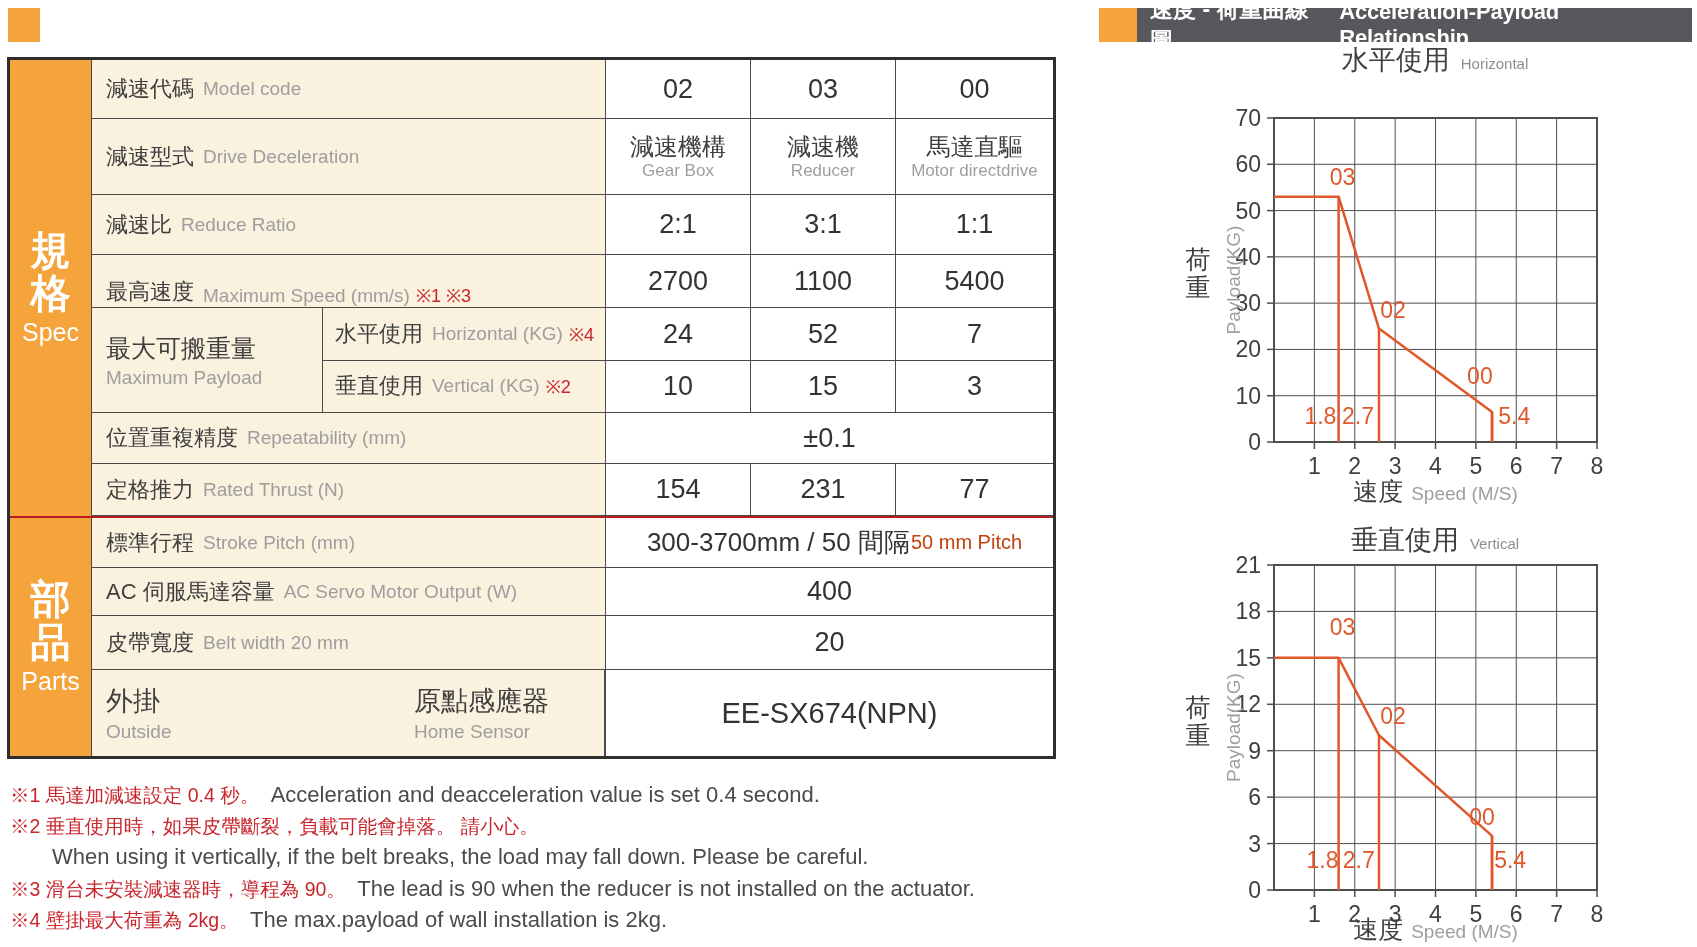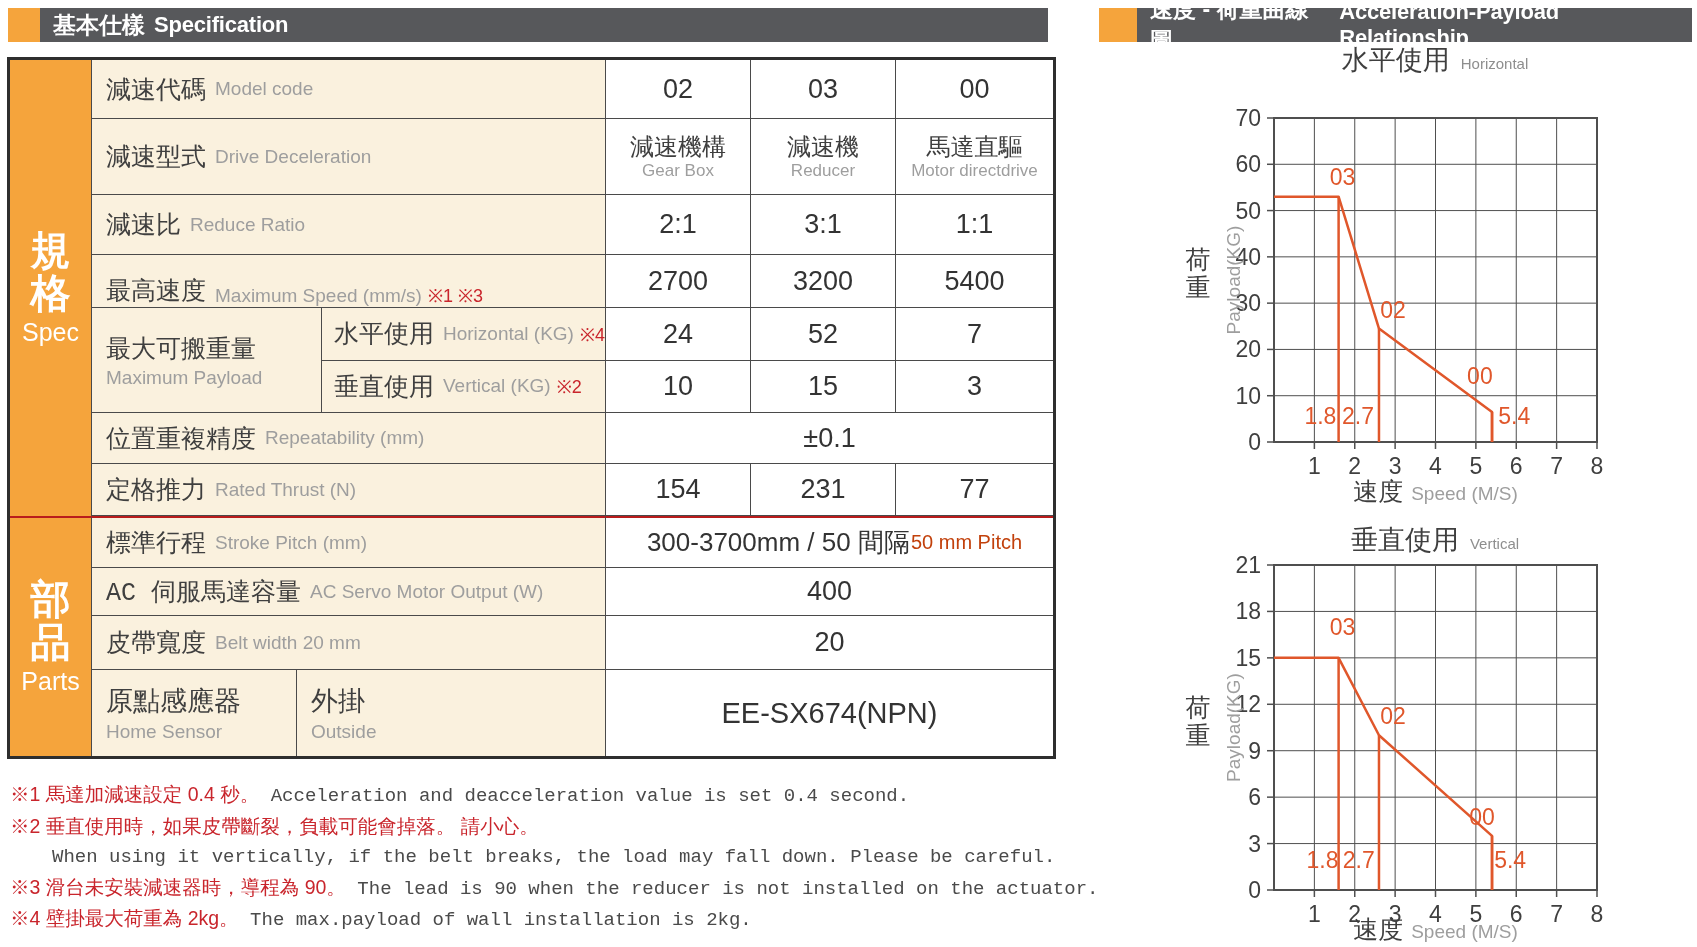--- a/index.html
+++ b/index.html
@@ -19,42 +19,42 @@
               grid-template-rows:59px 76px 60px 53px 53px 52px 51px 52px 52px 48px 54px 1fr;
               border:3px solid #2e2e2e;box-sizing:border-box;background:#fff;}
   .cell{border-right:1px solid #4a4a4a;border-bottom:1px solid #4a4a4a;box-sizing:border-box;
         display:flex;align-items:center;}
   .no-r{border-right:none;} .no-b{border-bottom:none;}
   .sec-top{border-top:2px solid #b91c1c;}
   .strip{background:#F5A43C;flex-direction:column;justify-content:center;color:#fff;border-bottom:none;}
   .strip-zh{font-size:40px;font-weight:bold;line-height:1.08;width:44px;text-align:center;word-break:break-all;}
   .strip-en{font-size:25px;margin-top:3px;}
   .label-cell{background:#FAF1DE;padding-left:14px;}
-  .zh{font-size:25px;color:#3f3f3f;white-space:nowrap;font-family:Liberation Mono, monospace;}
+  .zh{font-size:22px;color:#3f3f3f;white-space:nowrap;}
   .en{font-size:19px;color:#9e9e9e;margin-left:9px;white-space:nowrap;}
   .mark{font-size:18px;color:#C9252C;margin-left:6px;white-space:nowrap;}
   .value-cell{background:#fff;justify-content:center;font-size:27px;color:#333;}
   .value-two{flex-direction:column;line-height:1.15;}
   .v-zh{font-size:24px;color:#3f3f3f;} .v-en{font-size:17px;color:#9e9e9e;}
   .split-wrap{display:flex;align-items:stretch;padding:0;background:#FAF1DE;}
   .split-left{border-right:1px solid #4a4a4a;box-sizing:border-box;display:flex;
               flex-direction:column;justify-content:center;padding-left:14px;}
   .split-right{flex:1;display:flex;flex-direction:column;}
   .sub-row{flex:1;display:flex;align-items:center;padding-left:12px;box-sizing:border-box;}
   .sub-row.top{border-bottom:1px solid #4a4a4a;}
   .stack-zh{font-size:25px;color:#3f3f3f;} .stack-en{font-size:19px;color:#9e9e9e;margin-top:2px;}
   .big-zh{font-size:27px;color:#3f3f3f;} 
   .stroke-dark{font-size:26px;color:#333;} .stroke-gray{font-size:20px;color:#c2410c;margin-left:1px;}
   .sensor-value{font-size:29px;}
 
   
   .footnotes{position:absolute;left:10px;top:780px;line-height:29.5px;}
   .fn-line{white-space:nowrap;}
   .fn-red{color:#C9252C;font-size:19.5px;}
-  .fn-dark{color:#4a4a4a;font-size:19px;margin-left:7px;font-family:Liberation Mono, monospace;}
+  .fn-dark{color:#4a4a4a;font-size:22px;margin-left:7px;}
   .fn-indent{padding-left:42px;}
 
   
   .chart-title{position:absolute;width:480px;text-align:center;white-space:nowrap;}
   .t-zh{font-size:27px;color:#3f3f3f;} .t-en{font-size:15px;color:#8e8e8e;margin-left:11px;}
   svg{position:absolute;}
   .grid{stroke:#4f4f4f;stroke-width:1;}
   .plot-border{fill:none;stroke:#4f4f4f;stroke-width:2;}
   .tick{stroke:#4f4f4f;stroke-width:1.5;}
   .tick-label{font-size:23px;fill:#3f3f3f;font-family:"Liberation Sans",sans-serif;}
@@ -62,24 +62,20 @@
   .curve-label{fill:#E0572B;font-size:23px;font-family:"Liberation Sans",sans-serif;}
   .axis-zh{font-size:25px;fill:#3f3f3f;font-family:"Liberation Sans",sans-serif;}
   .axis-en{font-size:19px;fill:#9e9e9e;font-family:"Liberation Sans",sans-serif;}
 </style>
 </head>
 <body>
 
 <div class="page">
 
   <div class="chip" style="left:8px;width:32px;"></div>
-  <div class="hbar" style="left:40px;width:1008px;">
-    <span class="h-zh">基本仕樣</span>
-    <span class="h-en">Specification</span>
-  </div>
 
   <div class="chip" style="left:1099px;width:38px;"></div>
   <div class="hbar" style="left:1137px;width:555px;">
     <span class="h-zh">速度 - 荷重曲線圖</span>
     <span class="h-en">Acceleration-Payload Relationship</span>
   </div>
 
   <div class="spec-table">
 
     <div class="cell strip" style="grid-column:1;grid-row:1/9;">
@@ -123,21 +119,21 @@
     <div class="cell value-cell" style="grid-column:3;grid-row:3;">2:1</div>
     <div class="cell value-cell" style="grid-column:4;grid-row:3;">3:1</div>
     <div class="cell value-cell no-r" style="grid-column:5;grid-row:3;">1:1</div>
 
     <div class="cell label-cell" style="grid-column:2;grid-row:4;align-items:flex-end;">
       <span class="zh">最高速度</span>
       <span class="en">Maximum Speed (mm/s)</span>
       <span class="mark">※1 ※3</span>
     </div>
     <div class="cell value-cell" style="grid-column:3;grid-row:4;">2700</div>
-    <div class="cell value-cell" style="grid-column:4;grid-row:4;">3200</div>
+    <div class="cell value-cell" style="grid-column:4;grid-row:4;">1100</div>
     <div class="cell value-cell no-r" style="grid-column:5;grid-row:4;">5400</div>
 
     <div class="cell split-wrap" style="grid-column:2;grid-row:5/7;">
       <div class="split-left" style="width:231px;">
         <span class="stack-zh">最大可搬重量</span>
         <span class="stack-en">Maximum Payload</span>
       </div>
       <div class="split-right">
         <div class="sub-row top">
           <span class="zh">水平使用</span>
@@ -187,27 +183,27 @@
     </div>
     <div class="cell value-cell no-r" style="grid-column:3/6;grid-row:10;">400</div>
 
     <div class="cell label-cell" style="grid-column:2;grid-row:11;">
       <span class="zh">皮帶寬度</span>
       <span class="en">Belt width 20 mm</span>
     </div>
     <div class="cell value-cell no-r" style="grid-column:3/6;grid-row:11;">20</div>
 
     <div class="cell split-wrap no-b" style="grid-column:2;grid-row:12;">
+      <div class="split-left" style="flex:1;border-right:none;">
+        <span class="big-zh">外掛</span>
+        <span class="stack-en">Outside</span>
+      </div>
       <div class="split-left" style="width:205px;">
         <span class="big-zh">原點感應器</span>
         <span class="stack-en">Home Sensor</span>
-      </div>
-      <div class="split-left" style="flex:1;border-right:none;">
-        <span class="big-zh">外掛</span>
-        <span class="stack-en">Outside</span>
       </div>
     </div>
     <div class="cell value-cell sensor-value no-r no-b" style="grid-column:3/6;grid-row:12;">EE-SX674(NPN)</div>
   </div>
 
   <div class="footnotes">
     <div class="fn-line">
       <span class="fn-red">※1 馬達加減速設定 0.4 秒。</span>
       <span class="fn-dark">Acceleration and deacceleration value is set 0.4 second.</span>
     </div>

